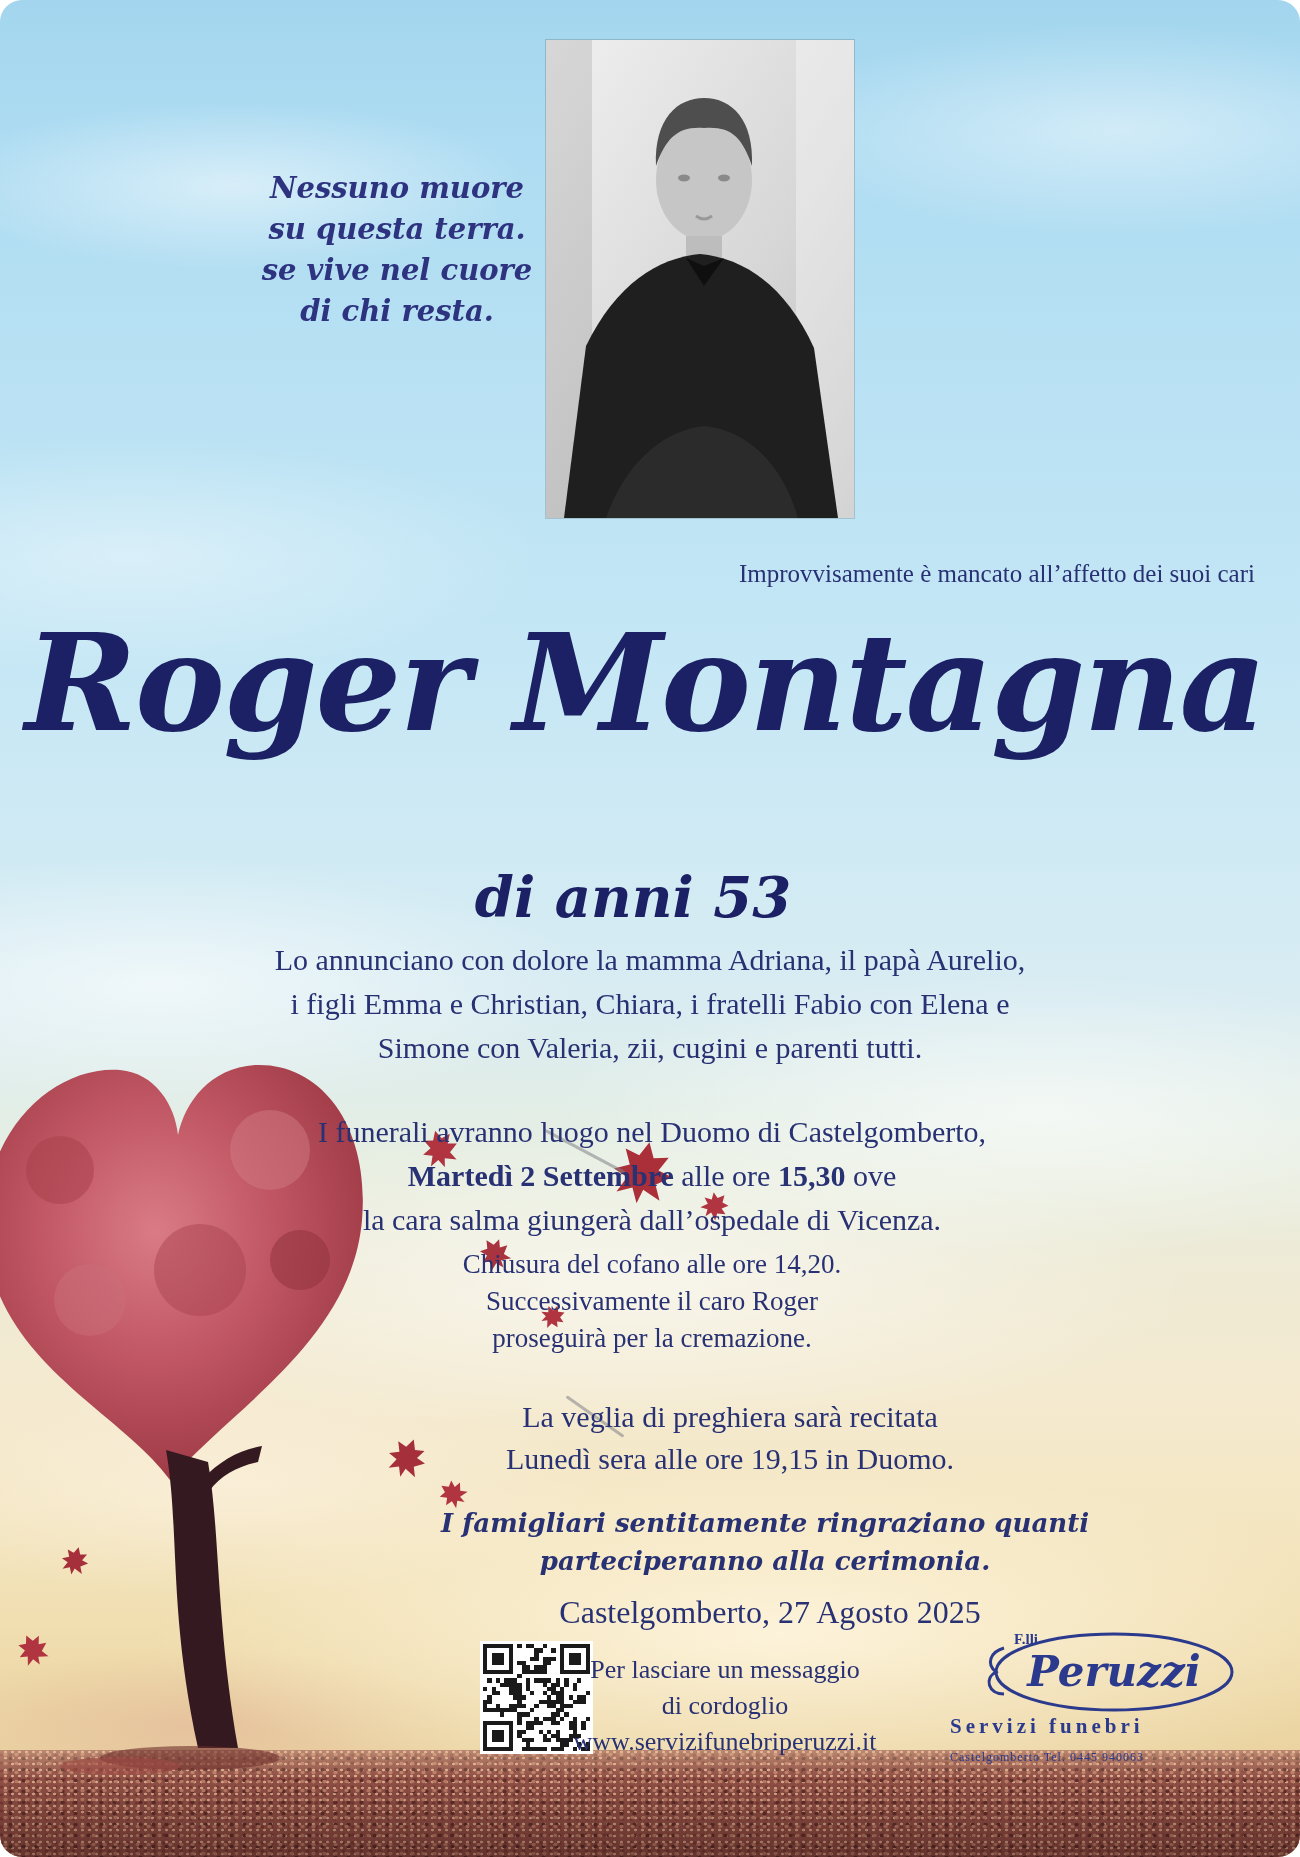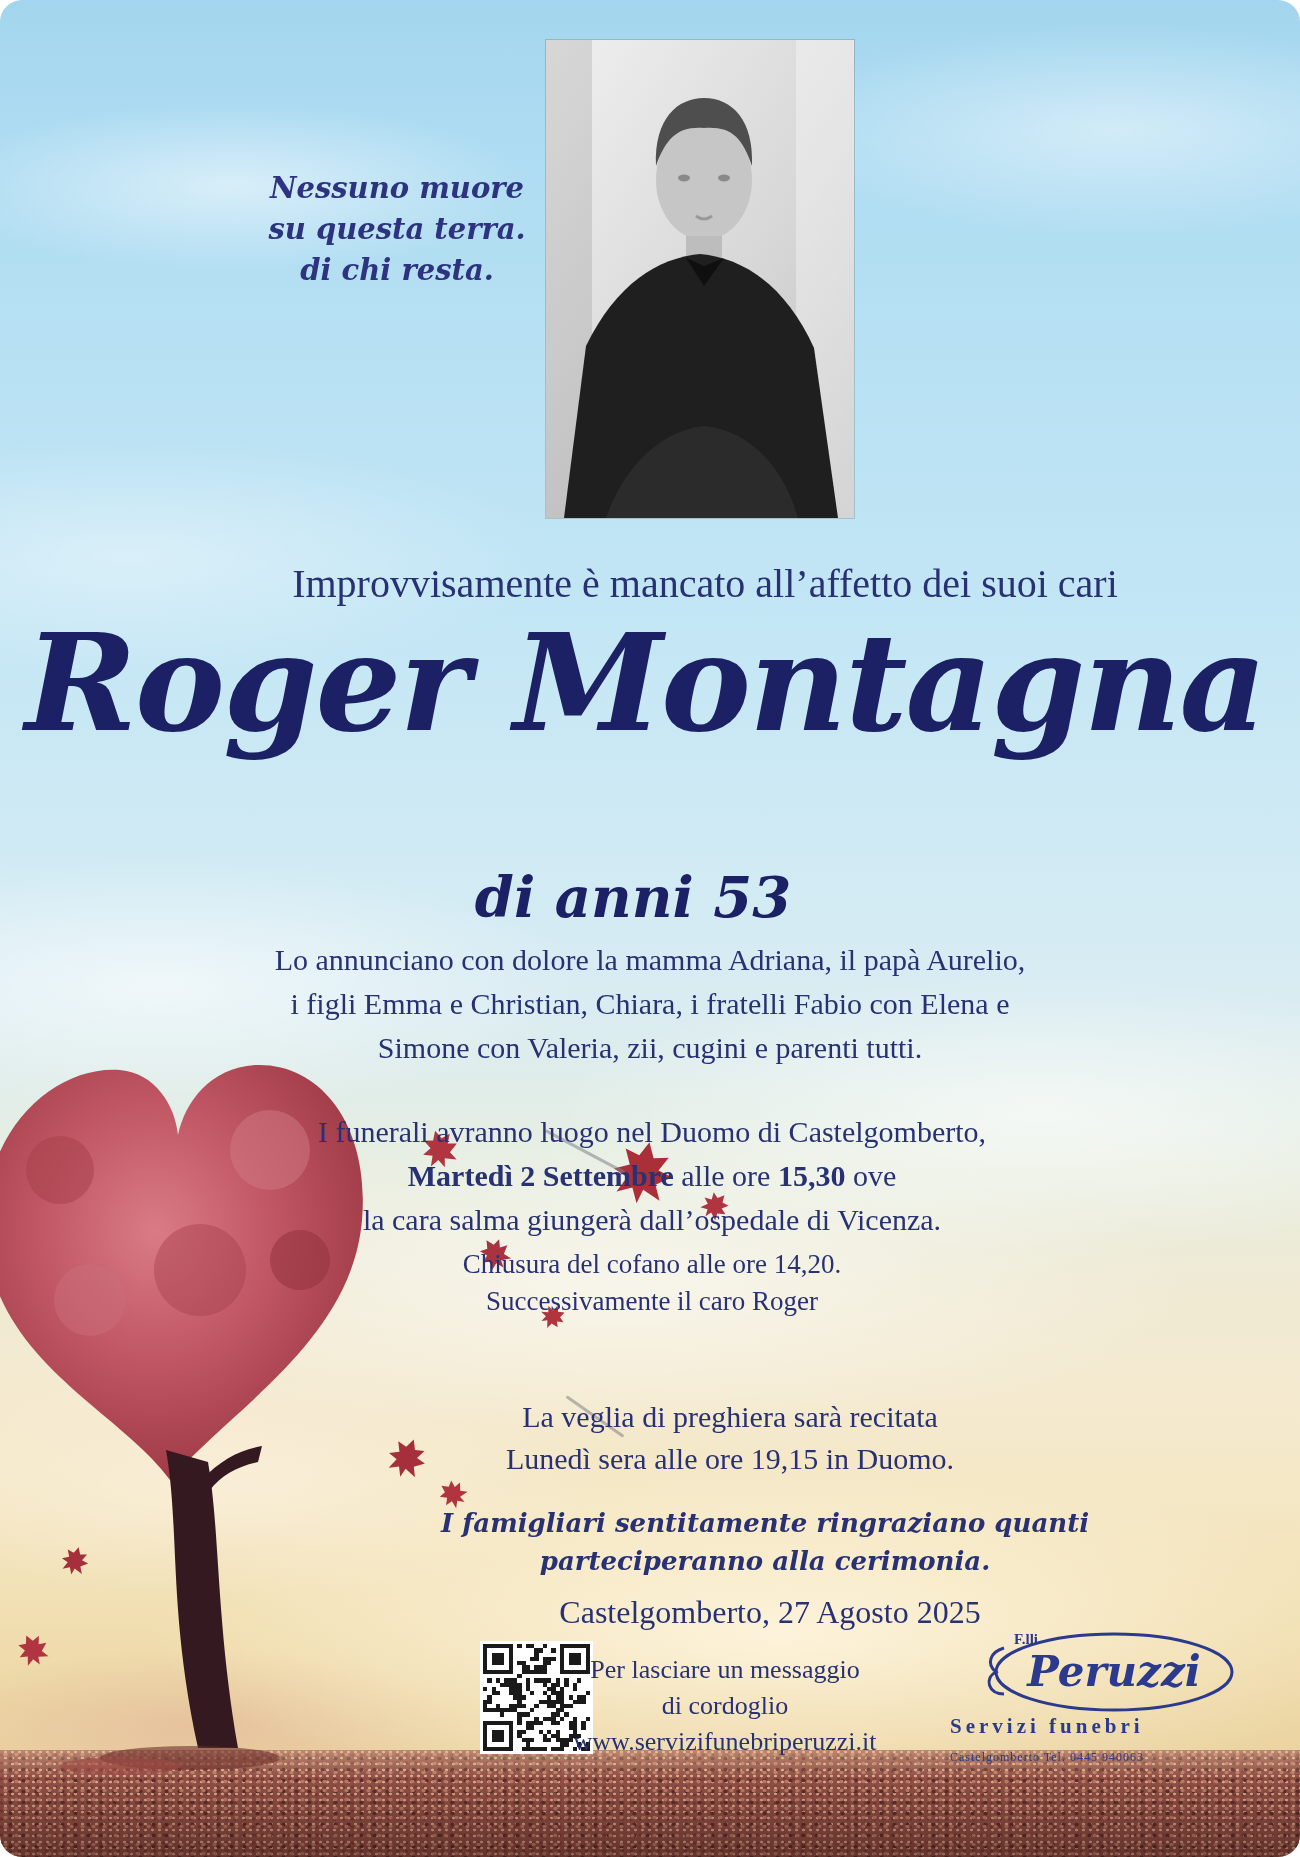--- a/index.html
+++ b/index.html
@@ -27,21 +27,21 @@
       radial-gradient(#d9a98d 1.1px, transparent 2px),
       radial-gradient(#7c3c34 1.3px, transparent 2.2px);
     background-size:100% 100%, 11px 9px, 13px 11px, 7px 6px, 9px 8px;
     background-position:0 0, 0 0, 4px 3px, 2px 5px, 6px 1px;}
   .center{text-align:center;}
   .abs{position:absolute;}
   .script{font-family:"DejaVu Serif",serif;font-style:italic;font-weight:700;}
   .quote{left:247px;top:168px;width:300px;font-size:29px;line-height:41px;color:#2e3380;}
   .photo{left:546px;top:40px;width:308px;height:478px;box-shadow:0 0 0 1px rgba(0,0,0,.15);}
   .photo svg{display:block;width:100%;height:100%;}
-  .intro{left:155px;top:560px;width:1100px;font-size:40px;color:#283173;}
+  .intro{left:155px;top:560px;width:1100px;font-size:25px;color:#283173;text-align:right;}
   .name{left:-5px;top:592px;width:1300px;font-size:135px;line-height:1.35;letter-spacing:-2px;color:#1b2164;margin:0;font-weight:700;}
   .age{left:33px;top:822px;width:1200px;font-size:56px;color:#1b2164;margin-top:42px;}
   .family{left:30px;top:938px;width:1240px;font-size:30px;line-height:44px;color:#283173;}
   .funeral{left:32px;top:1110px;width:1240px;font-size:30px;line-height:44px;color:#283173;}
   .funeral .small{font-size:27px;line-height:37px;}
   .vigil{left:130px;top:1396px;width:1200px;font-size:30px;line-height:42px;color:#283173;}
   .thanks{left:165px;top:1504px;width:1200px;font-size:26px;line-height:38px;color:#283173;
     font-family:"DejaVu Serif",serif;font-style:italic;font-weight:700;}
   .dateline{left:170px;top:1594px;width:1200px;font-size:32px;color:#283173;}
   .qr{left:480px;top:1641px;width:113px;height:113px;background:#fff;padding:3px;box-sizing:border-box;}
@@ -152,39 +152,41 @@
       <rect x="140" y="196" width="36" height="30" fill="#bdbdbd"></rect>
       <path d="M18,478 L40,306 C70,244 112,218 154,214 C198,218 240,246 268,308 L292,478 Z" fill="#1f1f1f"></path>
       <path d="M140,218 L158,246 L178,218 L158,226 Z" fill="#0f0f0f"></path>
       <path d="M60,478 C80,420 120,390 158,386 C200,390 236,422 252,478 Z" fill="#2b2b2b"></path>
     </svg>
   </div>
 
   <div class="quote abs center script">
     <div>Nessuno muore</div>
     <div>su questa terra.</div>
+    <div>se vive nel cuore</div>
     <div>di chi resta.</div>
   </div>
 
   <div class="intro abs center">Improvvisamente è mancato all’affetto dei suoi cari</div>
   <h1 class="name abs center script">Roger Montagna</h1>
   <div class="age abs center script">di anni 53</div>
 
   <div class="family abs center">
     <div>Lo annunciano con dolore la mamma Adriana, il papà Aurelio,</div>
     <div>i figli Emma e Christian, Chiara, i fratelli Fabio con Elena e</div>
     <div>Simone con Valeria, zii, cugini e parenti tutti.</div>
   </div>
 
   <div class="funeral abs center">
     <div>I funerali avranno luogo nel Duomo di Castelgomberto,</div>
     <div><b>Martedì 2 Settembre</b><span> alle ore </span><b>15,30</b><span> ove</span></div>
     <div>la cara salma giungerà dall’ospedale di Vicenza.</div>
     <div class="small" style="margin-top:4px;">Chiusura del cofano alle ore 14,20.</div>
     <div class="small">Successivamente il caro Roger</div>
+    <div class="small">proseguirà per la cremazione.</div>
   </div>
 
   <div class="vigil abs center">
     <div>La veglia di preghiera sarà recitata</div>
     <div>Lunedì sera alle ore 19,15 in Duomo.</div>
   </div>
 
   <div class="thanks abs center">
     <div>I famigliari sentitamente ringraziano quanti</div>
     <div>parteciperanno alla cerimonia.</div>

